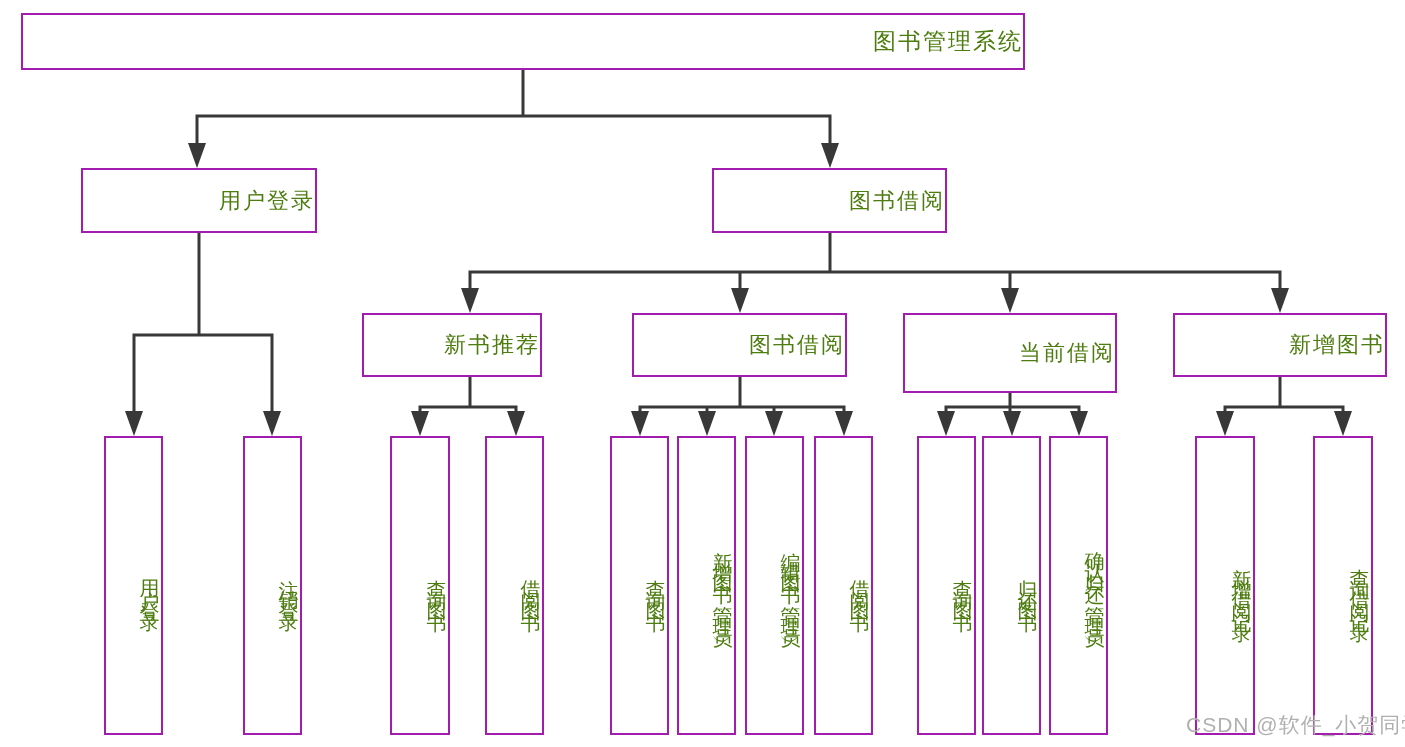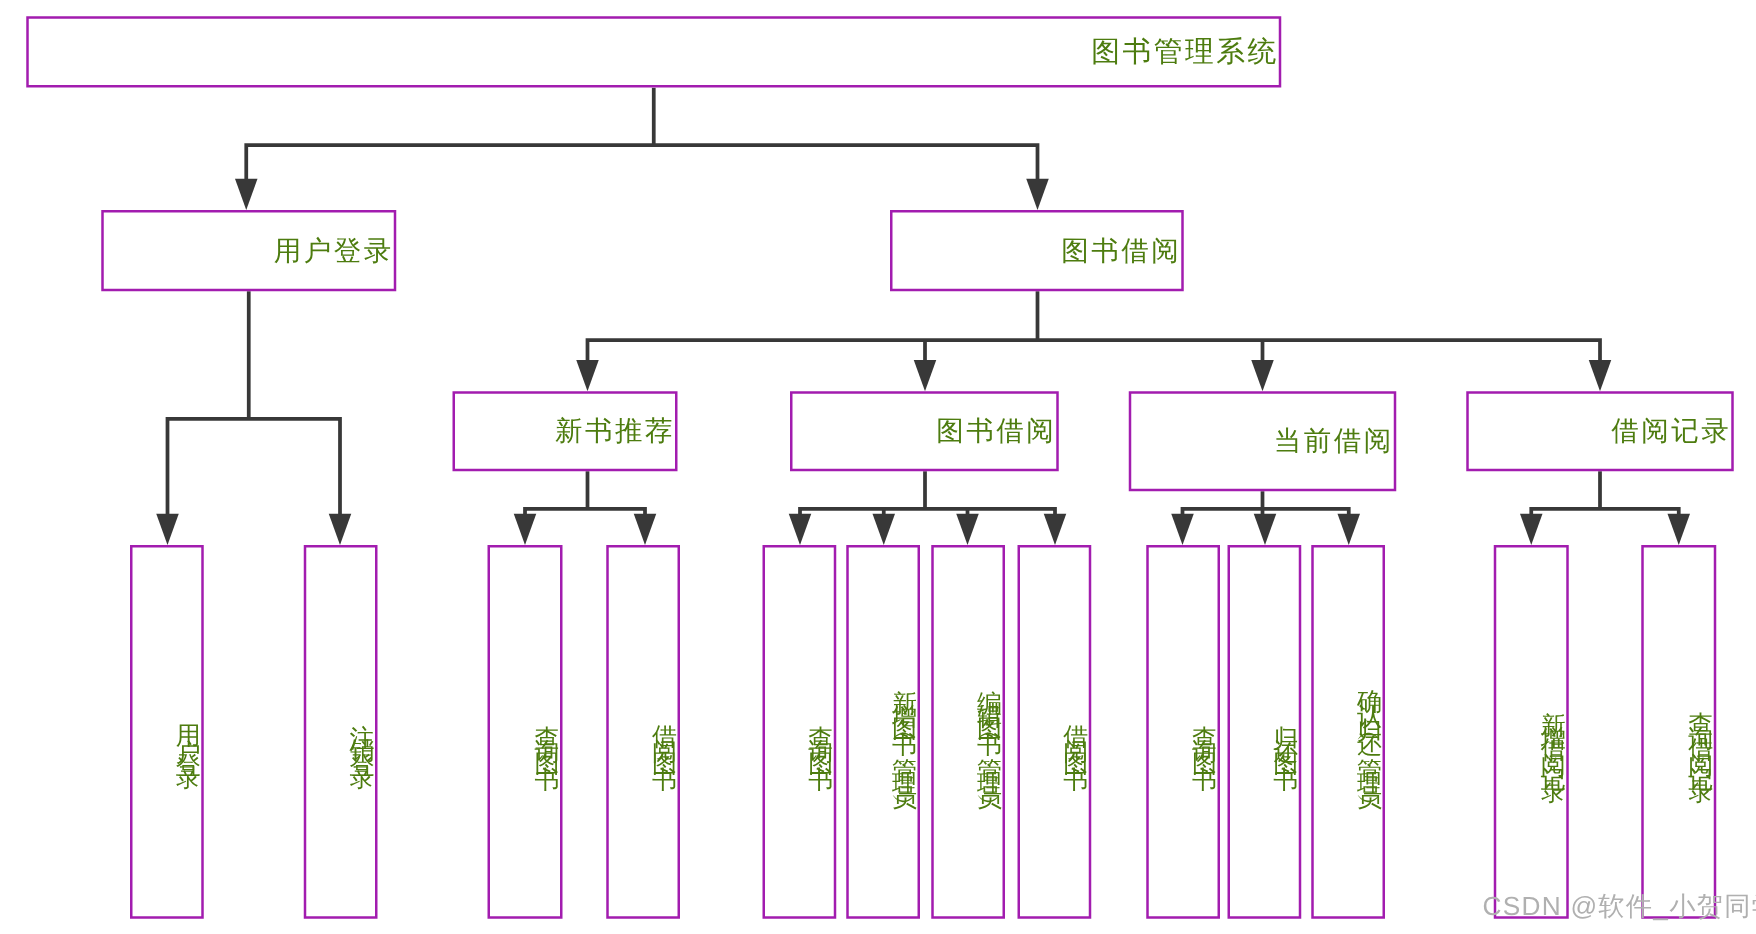--- a/index.html
+++ b/index.html
@@ -108,21 +108,21 @@
   <div class="node h" style="left:362px;top:313px;width:180px;height:64px">
     <span class="lbl">新书推荐</span>
   </div>
   <div class="node h" style="left:632px;top:313px;width:215px;height:64px">
     <span class="lbl">图书借阅</span>
   </div>
   <div class="node h" style="left:903px;top:313px;width:214px;height:80px">
     <span class="lbl">当前借阅</span>
   </div>
   <div class="node h" style="left:1173px;top:313px;width:214px;height:64px">
-    <span class="lbl">借阅记录</span>
+    <span class="lbl">新增图书</span>
   </div>
 
   <div class="node v" style="left:104px;top:436px;width:59px;height:299px">
     <span class="lbl">用户登录</span>
   </div>
   <div class="node v" style="left:243px;top:436px;width:59px;height:299px">
     <span class="lbl">注销登录</span>
   </div>
 
   <div class="node v" style="left:390px;top:436px;width:60px;height:299px">

